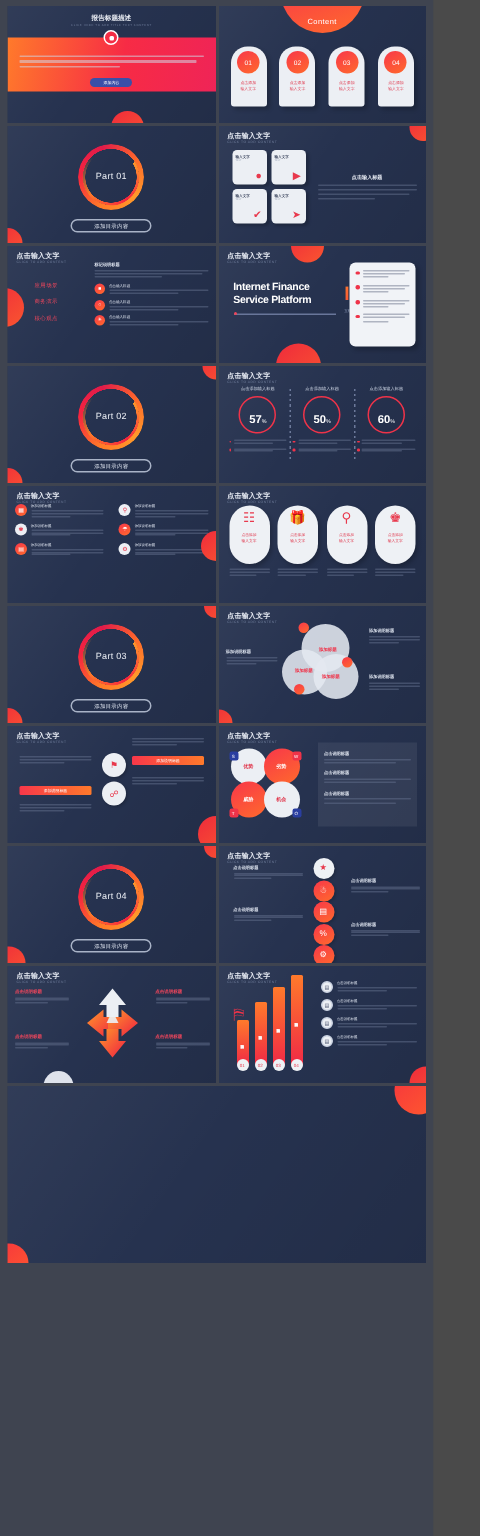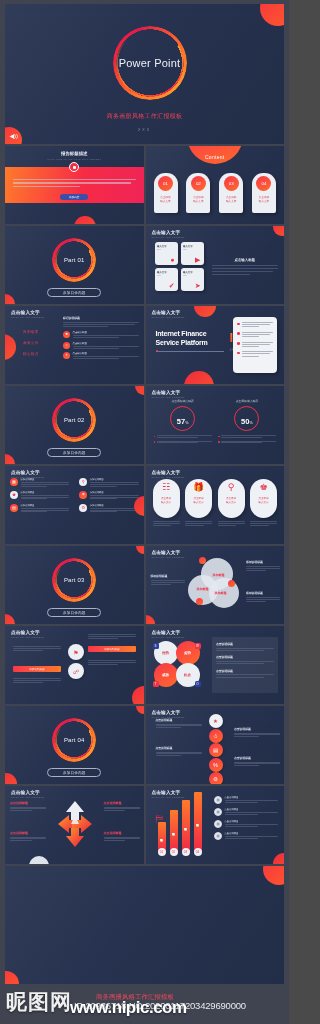--- a/index.html
+++ b/index.html
@@ -246,32 +246,20 @@
            text-shadow:0 1px 2px rgba(0,0,0,.5);}
   .wm-id{ position:absolute; left:74px; bottom:13px; font-size:9.5px; color:#e8eaee; letter-spacing:-.2px;}
   .wm-red{ position:absolute; left:96px; bottom:22px; font-size:6.5px; color:#f2475c;}
 </style>
 </head>
 <body>
 
 <div class="page">
   <div class="grid">
 
-    <div class="slide full s-cover" style="height:140px">
-      <div class="sheen"></div>
-      <div class="blob" style="width:36px;height:36px;right:-12px;top:-14px;"></div>
-      <div class="ring" style="width:74px;height:74px;top:22px;">
-        <div class="ring-label">Power Point</div>
-      </div>
-      <div class="cover-sub">商务画册风格工作汇报模板</div>
-      <div class="cover-xxx">XXX</div>
-      <div class="spk">
-          <span>◀))</span>
-        </div>
-    </div>
 
     <div class="slide">
       <div class="sheen"></div>
       <div class="s2-title">
         <div class="a">报告标题描述</div>
         <div class="b">CLICK HERE TO ADD TITLE TEXT CONTENT</div>
       </div>
       <div class="band">
         <div class="dot">
             <i></i>
@@ -513,20 +501,43 @@
               </div>
             <div class="b">
                 <i></i>
                 <div style="flex:1">
                   <div class="fakeline dim" style="height:.8px;margin-bottom:1px;"></div>
                   <div class="fakeline dim" style="height:.8px;width:75%;"></div>
                 </div>
               </div>
           </div>
         </div>
+        <div class="pcol">
+          <div class="ph">点击添加输入标题</div>
+          <div class="pring">
+              <span>60</span>
+              <i style="font-size:3.6px;font-style:normal;color:#fff;">%</i>
+            </div>
+          <div class="pbul">
+            <div class="b">
+                <i></i>
+                <div style="flex:1">
+                  <div class="fakeline dim" style="height:.8px;margin-bottom:1px;"></div>
+                  <div class="fakeline dim" style="height:.8px;width:75%;"></div>
+                </div>
+              </div>
+            <div class="b">
+                <i></i>
+                <div style="flex:1">
+                  <div class="fakeline dim" style="height:.8px;margin-bottom:1px;"></div>
+                  <div class="fakeline dim" style="height:.8px;width:75%;"></div>
+                </div>
+              </div>
+          </div>
+        </div>
       </div>
     </div>
 
     <div class="slide">
       <div class="sheen"></div>
       <div class="hd">
         <div class="t1">点击输入文字</div>
         <div class="t2">CLICK TO ADD CONTENT</div>
       </div>
       <div class="il">
@@ -918,19 +929,13 @@
     </div>
 
     <div class="slide full s-thanks" style="height:118px">
       <div class="sheen"></div>
       <div class="blob" style="width:32px;height:32px;right:-11px;top:-13px;"></div>
       <div class="blob" style="width:26px;height:26px;left:-12px;bottom:-13px;"></div>
     </div>
 
   </div>
 
-  <div class="wm">
-    <div class="wm-red">商务画册风格工作汇报模板</div>
-    <div class="wm-cn">昵图网</div>
-    <div class="wm-id">ID:20936718  NO:20200117203429690000</div>
-    <div class="wm-url">www.nipic.com</div>
-  </div>
 </div>
 
 </body></html>

